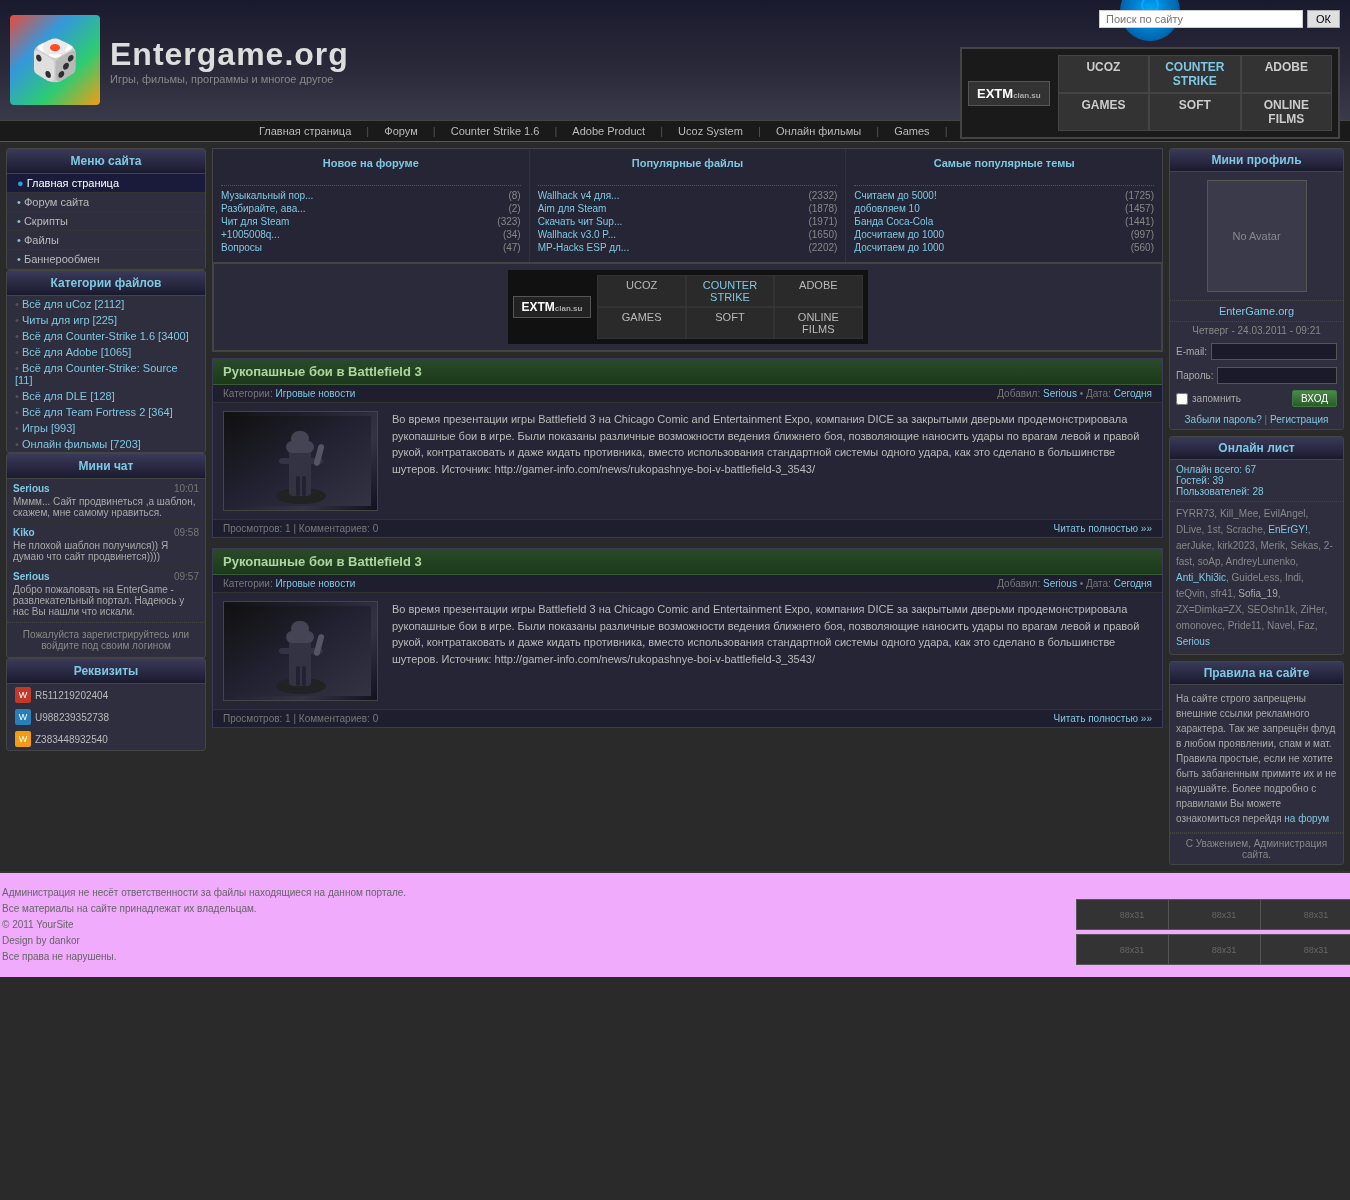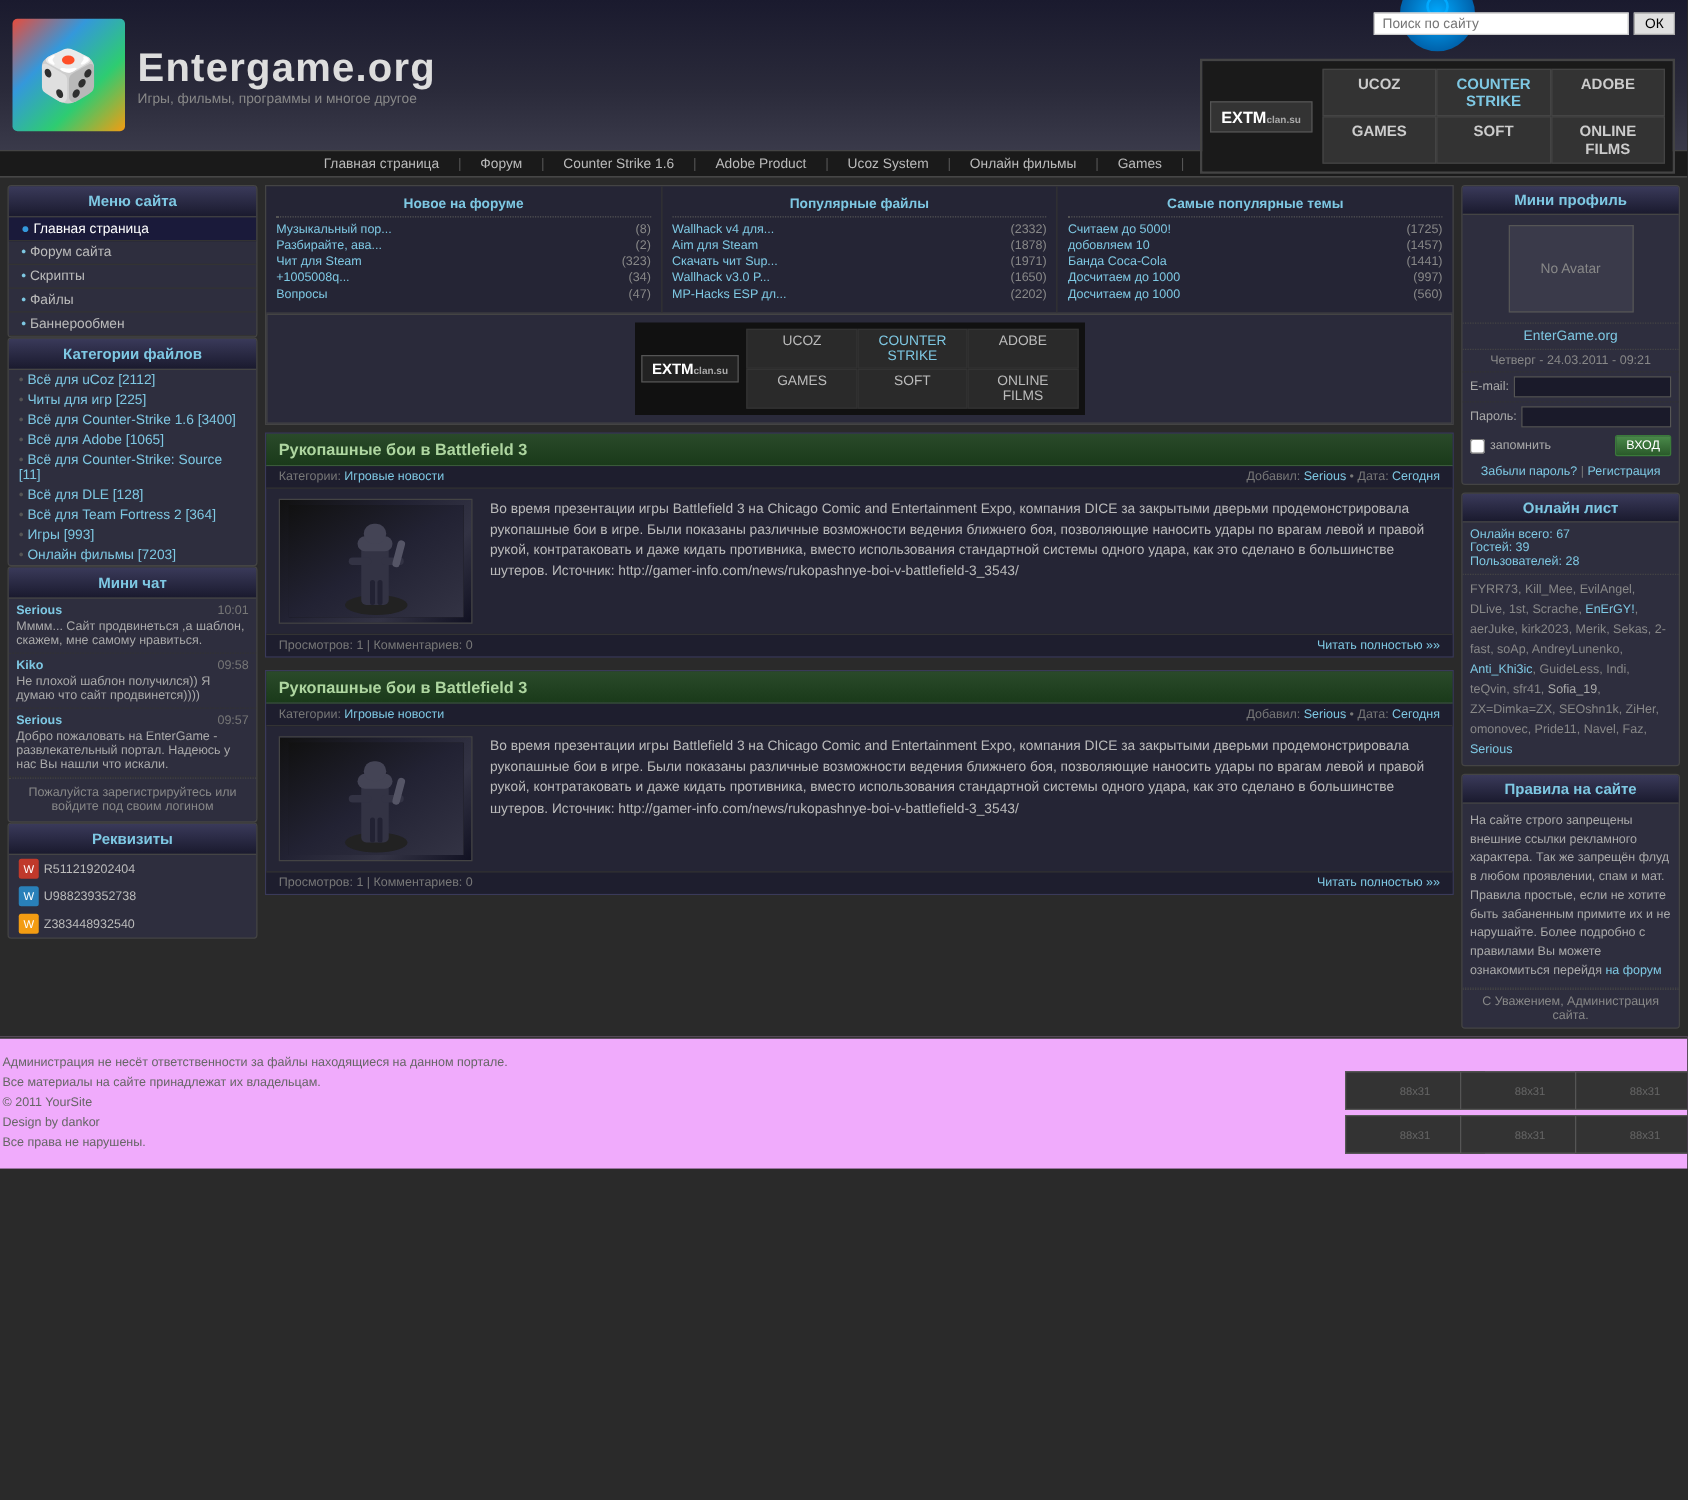--- a/index.html
+++ b/index.html
@@ -59,21 +59,21 @@
 
     
     #center-content { flex: 1; display: flex; flex-direction: column; gap: 6px; }
 
     
     #info-section { border: 1px solid #444; background: #252535; }
     #info-header { background: linear-gradient(180deg, #3a5a3a, #1a3a1a); color: #aed6a0; padding: 5px 10px; font-size: 13px; font-weight: bold; border-bottom: 1px solid #444; }
     #info-table { display: flex; border-bottom: 1px solid #444; }
     .info-col { flex: 1; padding: 8px; border-right: 1px solid #333; }
     .info-col:last-child { border-right: none; }
-    .info-col-title { color: #7ec8e3; font-size: 11px; font-weight: bold; text-align: center; margin-bottom: 4px; }
+    .info-col-title { color: #7ec8e3; font-size: 11px; font-weight: bold; text-align: center; margin-bottom: 16px; }
     .info-divider { border-top: 1px dotted #555; margin: 3px 0; }
     .info-row { display: flex; justify-content: space-between; font-size: 10px; color: #bbb; padding: 1px 0; }
     .info-row a { color: #7ec8e3; text-decoration: none; }
     .info-count { color: #888; }
 
     
     #extm-banner2 { background: #2a2a3a; border: 1px solid #444; padding: 6px; display: flex; justify-content: center; }
     #extm2-inner { background: #1a1a1a; display: flex; flex-direction: column; width: 360px; }
     #extm2-top { display: flex; align-items: center; background: #111; padding: 5px; gap: 6px; }
     #extm2-logo { background: #222; padding: 3px 8px; font-size: 12px; font-weight: bold; color: #fff; border: 1px solid #555; }
@@ -93,21 +93,21 @@
     .article-text { color: #bbb; font-size: 11px; line-height: 1.5; flex: 1; }
     .article-footer { background: #1e1e2e; padding: 3px 10px; border-top: 1px solid #333; display: flex; justify-content: space-between; font-size: 10px; color: #777; }
     .article-footer a { color: #7ec8e3; text-decoration: none; }
 
     
     #right-sidebar { width: 175px; flex-shrink: 0; display: flex; flex-direction: column; gap: 6px; }
     .rs-section { background: #2e2e3e; border: 1px solid #444; border-radius: 3px; overflow: hidden; }
     .rs-title { background: linear-gradient(180deg, #3a3a5a, #1a1a2e); color: #7ec8e3; font-size: 12px; font-weight: bold; text-align: center; padding: 4px; border-bottom: 1px solid #444; }
 
     
-    #avatar-box { background: #3a3a4a; margin: 8px auto; width: 100px; height: 70px; display: flex; align-items: center; justify-content: center; color: #888; font-size: 11px; text-align: center; border: 1px solid #555; }
+    #avatar-box { background: #3a3a4a; margin: 8px auto; width: 100px; height: 112px; display: flex; align-items: center; justify-content: center; color: #888; font-size: 11px; text-align: center; border: 1px solid #555; }
     #site-name-profile { text-align: center; color: #7ec8e3; font-size: 11px; padding: 4px; border-top: 1px dotted #444; }
     #profile-date { text-align: center; color: #888; font-size: 10px; padding: 3px; }
     .profile-field { display: flex; align-items: center; gap: 4px; padding: 3px 6px; font-size: 10px; border-top: 1px dotted #333; }
     .profile-label { color: #aaa; }
     .profile-input { flex: 1; background: #1a1a2a; border: 1px solid #555; padding: 2px 4px; color: #ccc; font-size: 10px; width: 90px; }
     #remember-row { display: flex; align-items: center; padding: 3px 6px; gap: 4px; }
     #remember-cb { width: 12px; height: 12px; }
     #remember-label { color: #aaa; font-size: 10px; flex: 1; }
     #login-btn { background: linear-gradient(180deg, #4a8a4a, #2a5a2a); border: 1px solid #3a7a3a; color: #fff; padding: 2px 8px; font-size: 10px; cursor: pointer; border-radius: 2px; }
     #forgot-reg { text-align: center; padding: 4px; font-size: 10px; color: #777; }

